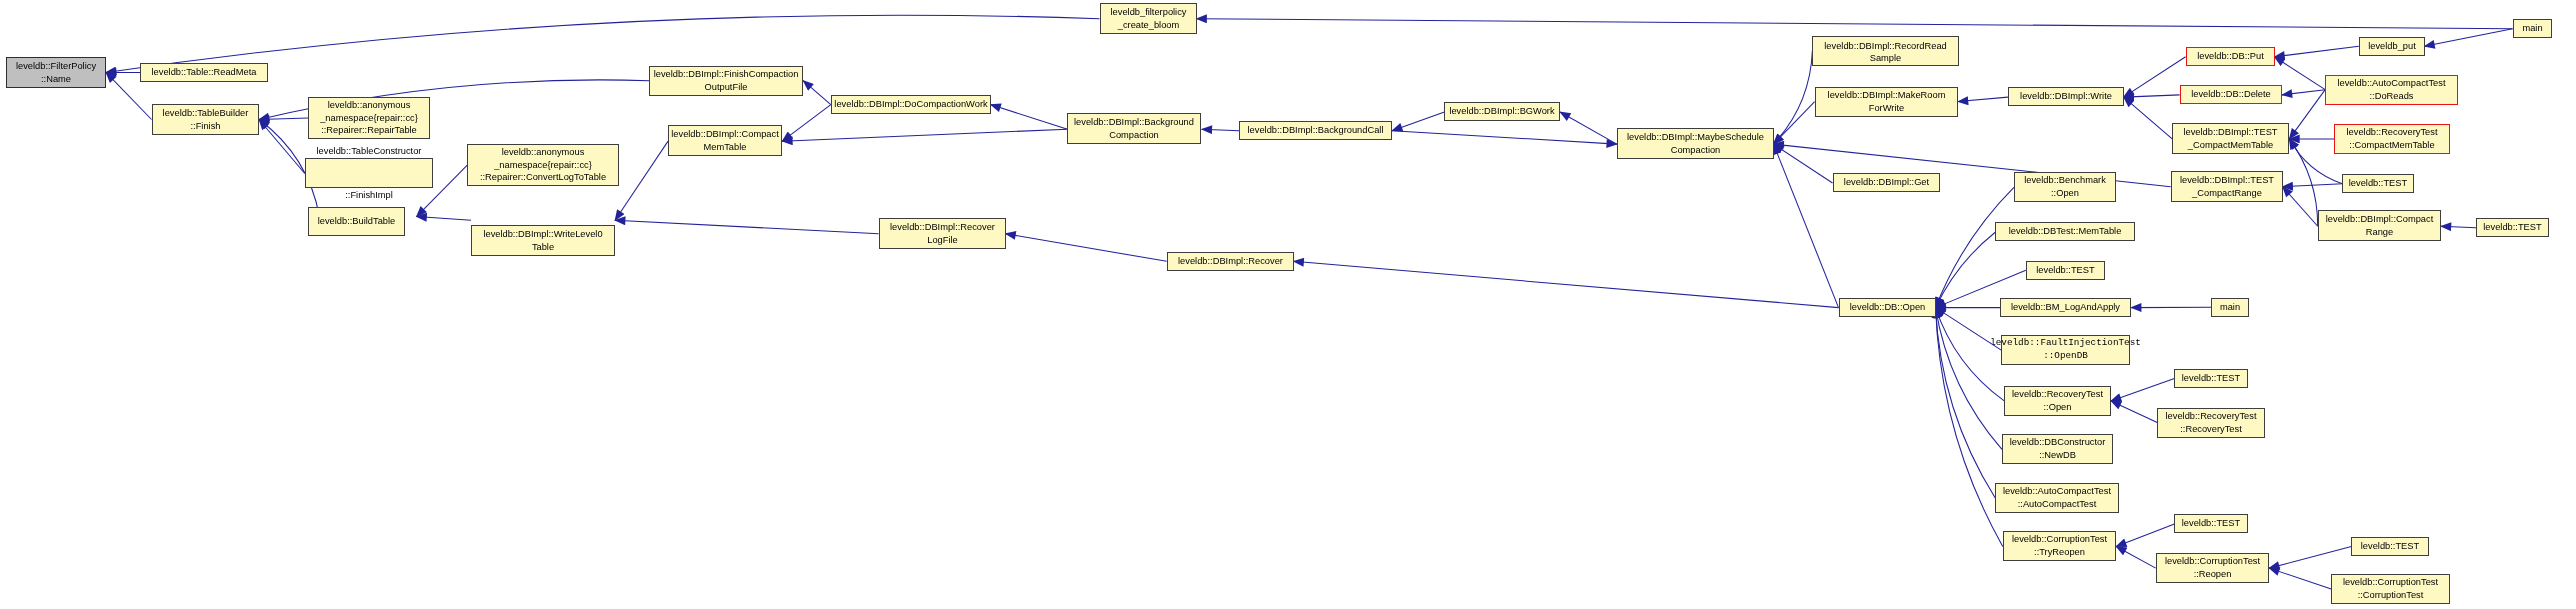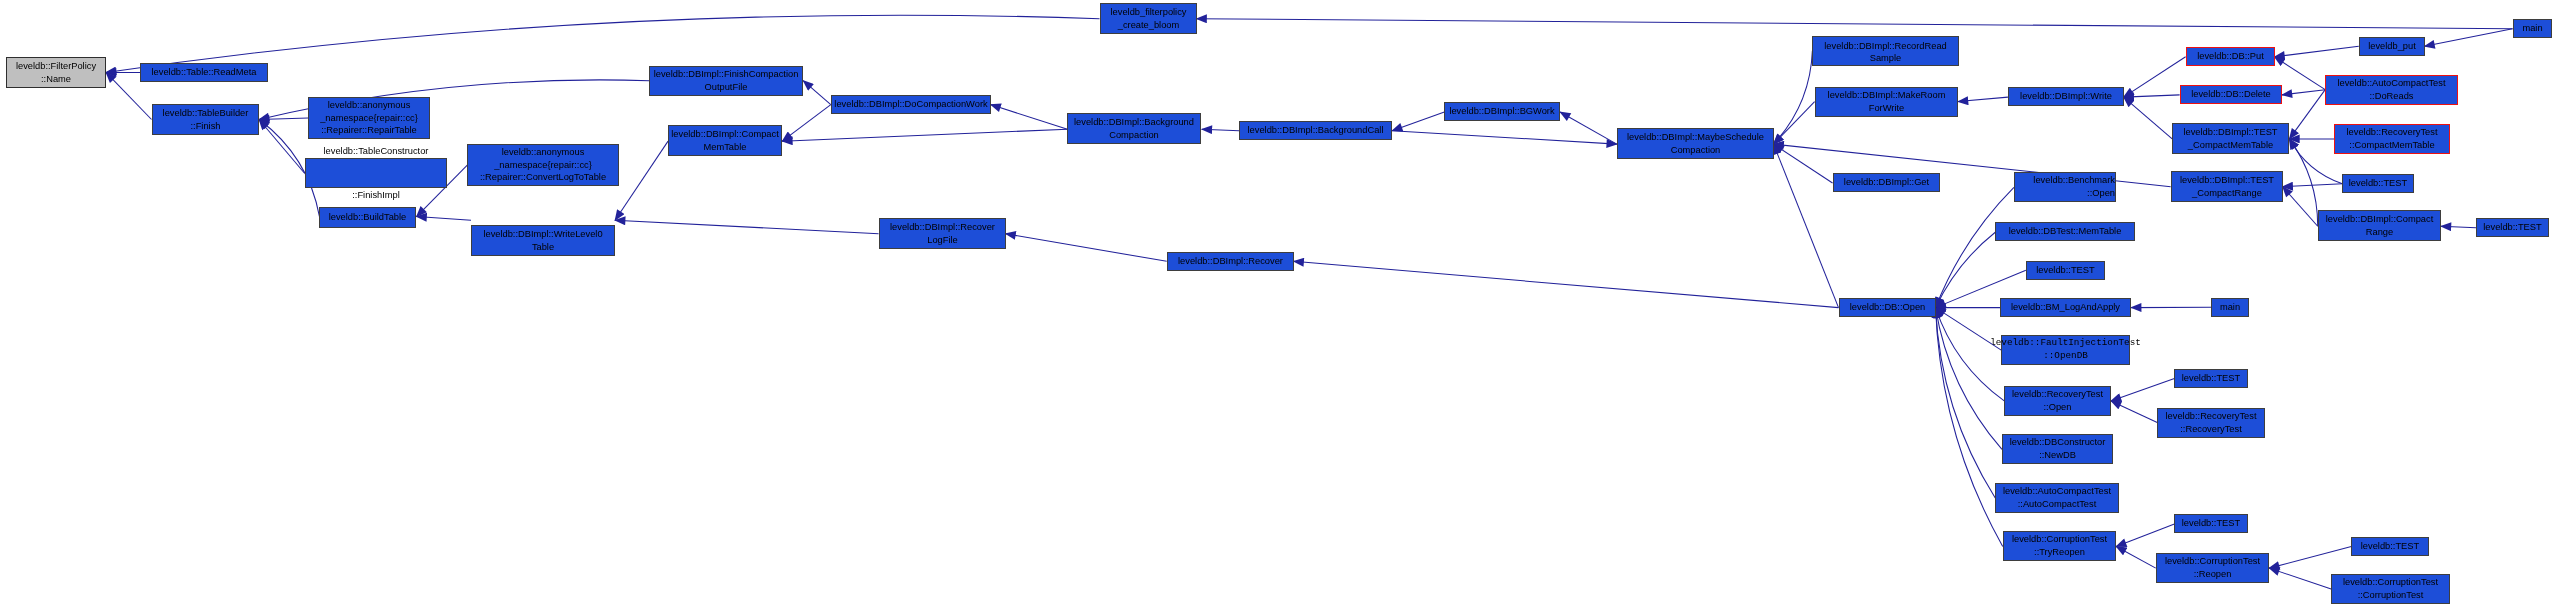--- a/index.html
+++ b/index.html
@@ -5,21 +5,21 @@
   html,body { margin:0; padding:0; background:#ffffff; }
   #canvas {
     position:relative; width:2576px; height:610px;
     font-family:"Liberation Sans","DejaVu Sans",sans-serif;
     background:#ffffff; overflow:hidden;
   }
   #edges { position:absolute; left:0; top:0; width:2576px; height:610px; z-index:1; }
   .edge { stroke:var(--edge,#22229a); stroke-width:1.4; fill:none; }
   .node {
     position:absolute; box-sizing:border-box; z-index:2;
-    background:#1d4ed8; border:1.5px solid var(--nborder,#3e3e3e);
+    background:#fef9c3; border:1.5px solid var(--nborder,#3e3e3e);
     display:flex; flex-direction:column; align-items:center; justify-content:center;
     text-align:center; font-size:9.3px; line-height:12.7px; color:#000;
     white-space:nowrap;
   }
   .node.root { background:var(--rootfill,#bfbfbf); border-color:#2e2e2e; }
   .node.red  { border-color:var(--redborder,#ee1111); }
   .nl { pointer-events:none; }
 </style>
 </head>
 <body>
@@ -99,25 +99,25 @@
     </div>
     <div class="node" style="left: 152px; top: 104px; width: 107px; height: 31px;">
       <div class="nl">leveldb::TableBuilder</div>
       <div class="nl">::Finish</div>
     </div>
     <div class="node" style="left: 308px; top: 97px; width: 122px; height: 42px;">
       <div class="nl">leveldb::anonymous</div>
       <div class="nl">_namespace{repair::cc}</div>
       <div class="nl">::Repairer::RepairTable</div>
     </div>
-    <div class="node" style="left: 305px; top: 158px; width: 142px; height: 30px; gap: 31px;">
+    <div class="node" style="left: 305px; top: 158px; width: 128px; height: 30px; gap: 31px;">
       <div class="nl">leveldb::TableConstructor</div>
       <div class="nl">::FinishImpl</div>
     </div>
-    <div class="node" style="left: 319px; top: 207px; width: 97px; height: 21px;">
+    <div class="node" style="left: 308px; top: 207px; width: 97px; height: 29px;">
       <div class="nl">leveldb::BuildTable</div>
     </div>
     <div class="node" style="left: 467px; top: 144px; width: 152px; height: 42px;">
       <div class="nl">leveldb::anonymous</div>
       <div class="nl">_namespace{repair::cc}</div>
       <div class="nl">::Repairer::ConvertLogToTable</div>
     </div>
     <div class="node" style="left: 471px; top: 205px; width: 144px; height: 31px; margin-top: 20px;">
       <div class="nl">leveldb::DBImpl::WriteLevel0</div>
       <div class="nl">Table</div>
@@ -206,21 +206,21 @@
     <div class="node" style="left: 879px; top: 218px; width: 127px; height: 31px;">
       <div class="nl">leveldb::DBImpl::Recover</div>
       <div class="nl">LogFile</div>
     </div>
     <div class="node" style="left: 1167px; top: 252px; width: 127px; height: 19.4px;">
       <div class="nl">leveldb::DBImpl::Recover</div>
     </div>
     <div class="node" style="left: 1839px; top: 298px; width: 97px; height: 19.4px;">
       <div class="nl">leveldb::DB::Open</div>
     </div>
-    <div class="node" style="left: 2014px; top: 172px; width: 102px; height: 30px; align-items: flex-end;">
+    <div class="node" style="left: 2014px; top: 172px; width: 102px; height: 30px;">
       <div class="nl">leveldb::Benchmark</div>
       <div class="nl">::Open</div>
     </div>
     <div class="node" style="left: 1995px; top: 222px; width: 140px; height: 19.4px;">
       <div class="nl">leveldb::DBTest::MemTable</div>
     </div>
     <div class="node" style="left: 2026px; top: 261px; width: 79px; height: 19.4px;">
       <div class="nl">leveldb::TEST</div>
     </div>
     <div class="node" style="left: 2000px; top: 298px; width: 131px; height: 19.4px; justify-content: center;">

